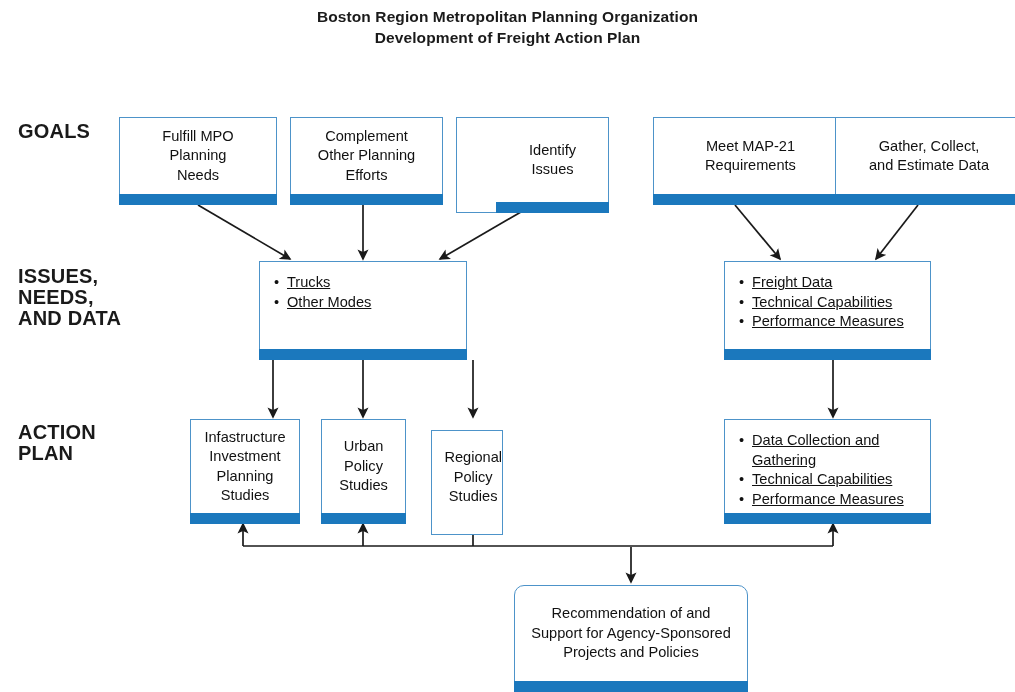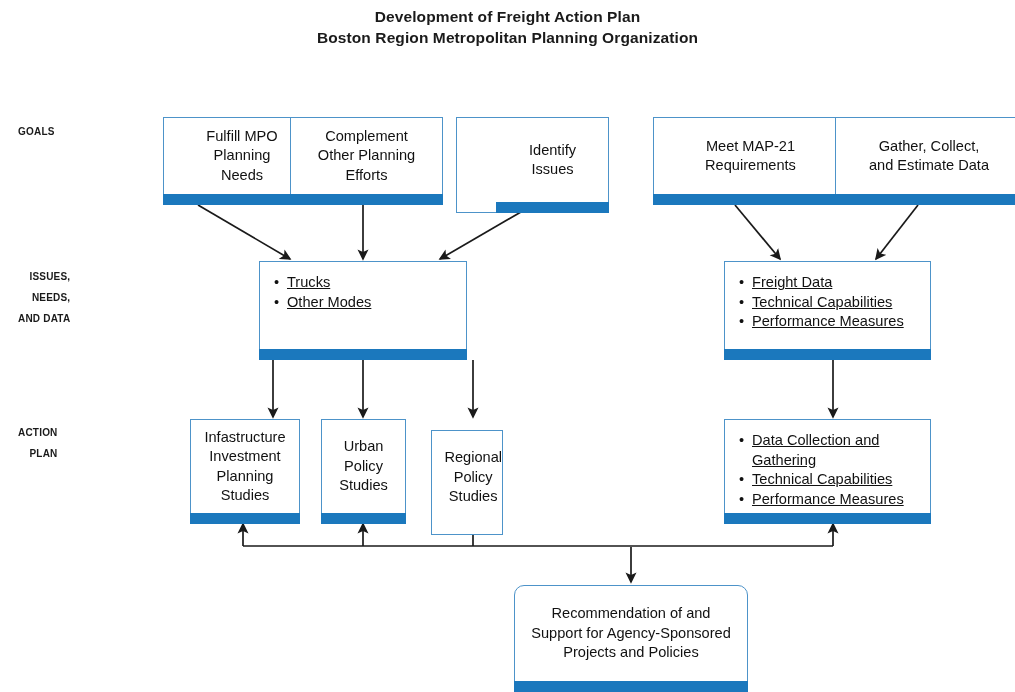--- a/index.html
+++ b/index.html
@@ -34,27 +34,26 @@
     font-size: 15.5px;
     font-weight: bold;
     color: #1a1a1a;
     line-height: 21px;
     letter-spacing: 0.1px;
   }
 
   
   .row-label {
     position: absolute;
-    font-size: 10px;
+    font-size: 20px;
     font-weight: bold;
     color: #1a1a1a;
     line-height: 21px;
     letter-spacing: 0.2px;
     white-space: pre-line;
-    text-align: right;
   }
 
   
   .node {
     position: absolute;
     box-sizing: border-box;
     background: #ffffff;
     border: 1.3px solid #4d93c9;
     display: flex;
     flex-direction: column;
@@ -106,22 +105,22 @@
     white-space: pre-line;
     text-decoration: underline;
   }
 </style>
 </head>
 <body>
 
 <div id="canvas">
 
   <div class="title">
+    <div>Boston Region Metropolitan Planning Organization</div>
     <div>Development of Freight Action Plan</div>
-    <div>Boston Region Metropolitan Planning Organization</div>
   </div>
 
   <svg id="arrow-layer" viewBox="0 0 1015 692" width="1015" height="692">
     <defs>
       <marker id="ah" viewBox="0 0 12 12" refX="9.4" refY="6" markerWidth="7.2" markerHeight="7.2" orient="auto-start-reverse">
         <path d="M 0 0.6 L 11 6 L 0 11.4 L 2.6 6 Z" fill="#1a1a1a"></path>
       </marker>
     </defs>
 
     <g stroke="#1a1a1a" stroke-width="1.7" fill="none" marker-end="url(#ah)">
@@ -150,21 +149,21 @@
     <path d="M 243 546 L 833 546" stroke="#1a1a1a" stroke-width="1.7" fill="none"></path>
   </svg>
 
   <div class="row-label" style="left:18px; top:121px;">GOALS</div>
   <div class="row-label" style="left:18px; top:266px;">ISSUES,
 NEEDS,
 AND DATA</div>
   <div class="row-label" style="left:18px; top:422px;">ACTION
 PLAN</div>
 
-  <div class="node center" style="left:119px; top:117px; width:158px; height:88px;margin-left:44px;">
+  <div class="node center" style="left:119px; top:117px; width:158px; height:88px;">
     <div class="body">
       <div class="txt">Fulfill MPO
 Planning
 Needs</div>
     </div>
     <div class="bar"></div>
   </div>
 
   <div class="node center" style="left:290px; top:117px; width:153px; height:88px;">
     <div class="body">

